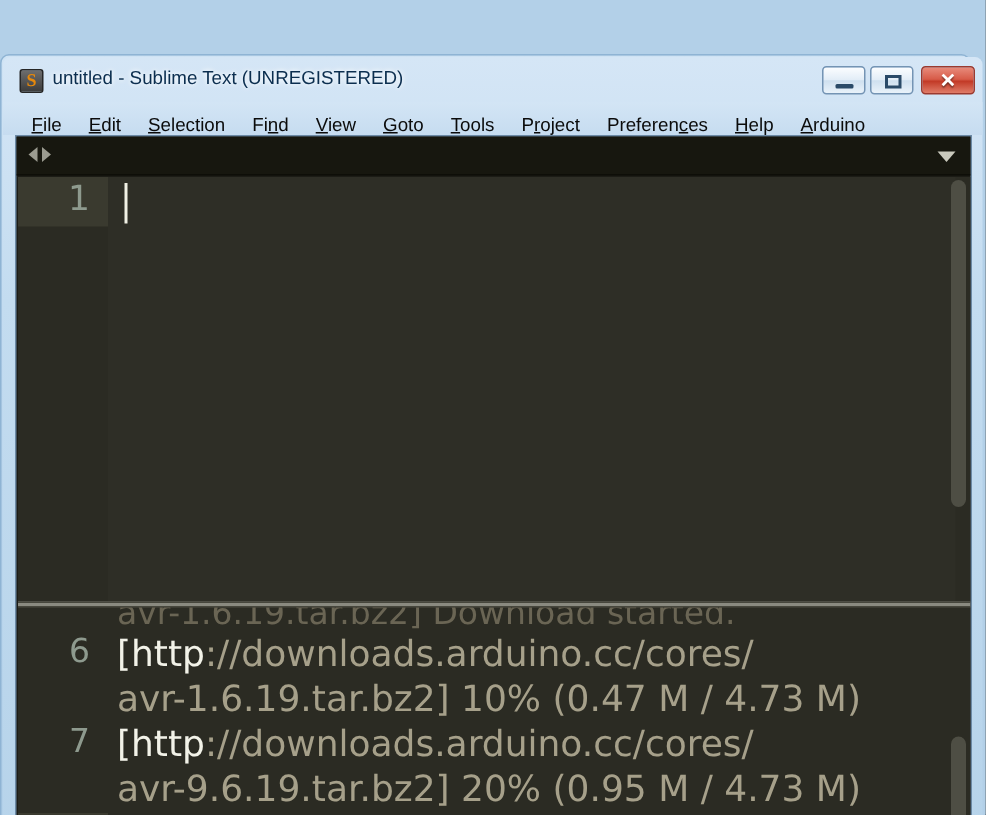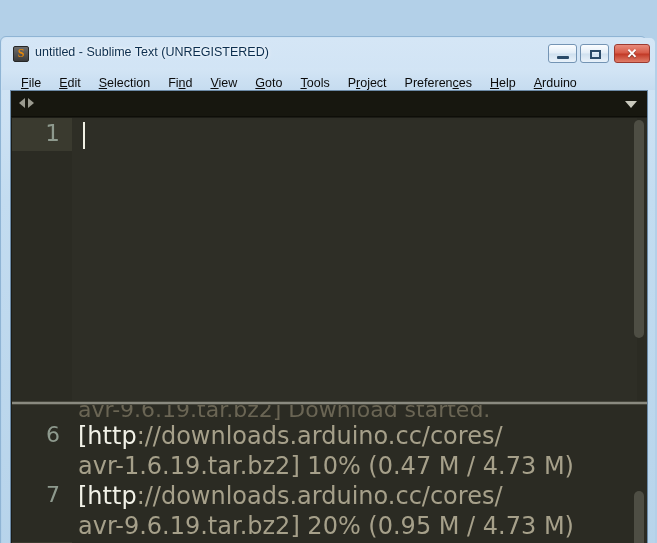--- a/index.html
+++ b/index.html
@@ -363,21 +363,21 @@
         </div>
         <div id="editor-scrollbar">
           <div id="editor-scroll-thumb"></div>
         </div>
       </div>
 
       <div id="pane-splitter"></div>
 
       <div id="console-pane">
         <div id="console-content">
-          <div id="console-clipped">avr-9.6.19.tar.bz2] Download started.</div>
+          <div id="console-clipped">avr-1.6.19.tar.bz2] Download started.</div>
           <div id="console-rows">
               <div class="console-row" style="top: 16px;">
                 <div class="console-linenum">6</div>
                 <div class="console-text"><span class="hl">[http</span><span>://downloads.arduino.cc/cores/</span></div>
               </div>
               <div class="console-row" style="top: 46px; padding-left: 41px;">
                 <div class="console-linenum"></div>
                 <div class="console-text"><span>avr-1.6.19.tar.bz2] 10% (0.47 M / 4.73 M)</span></div>
               </div>
               <div class="console-row" style="top: 76px;">

